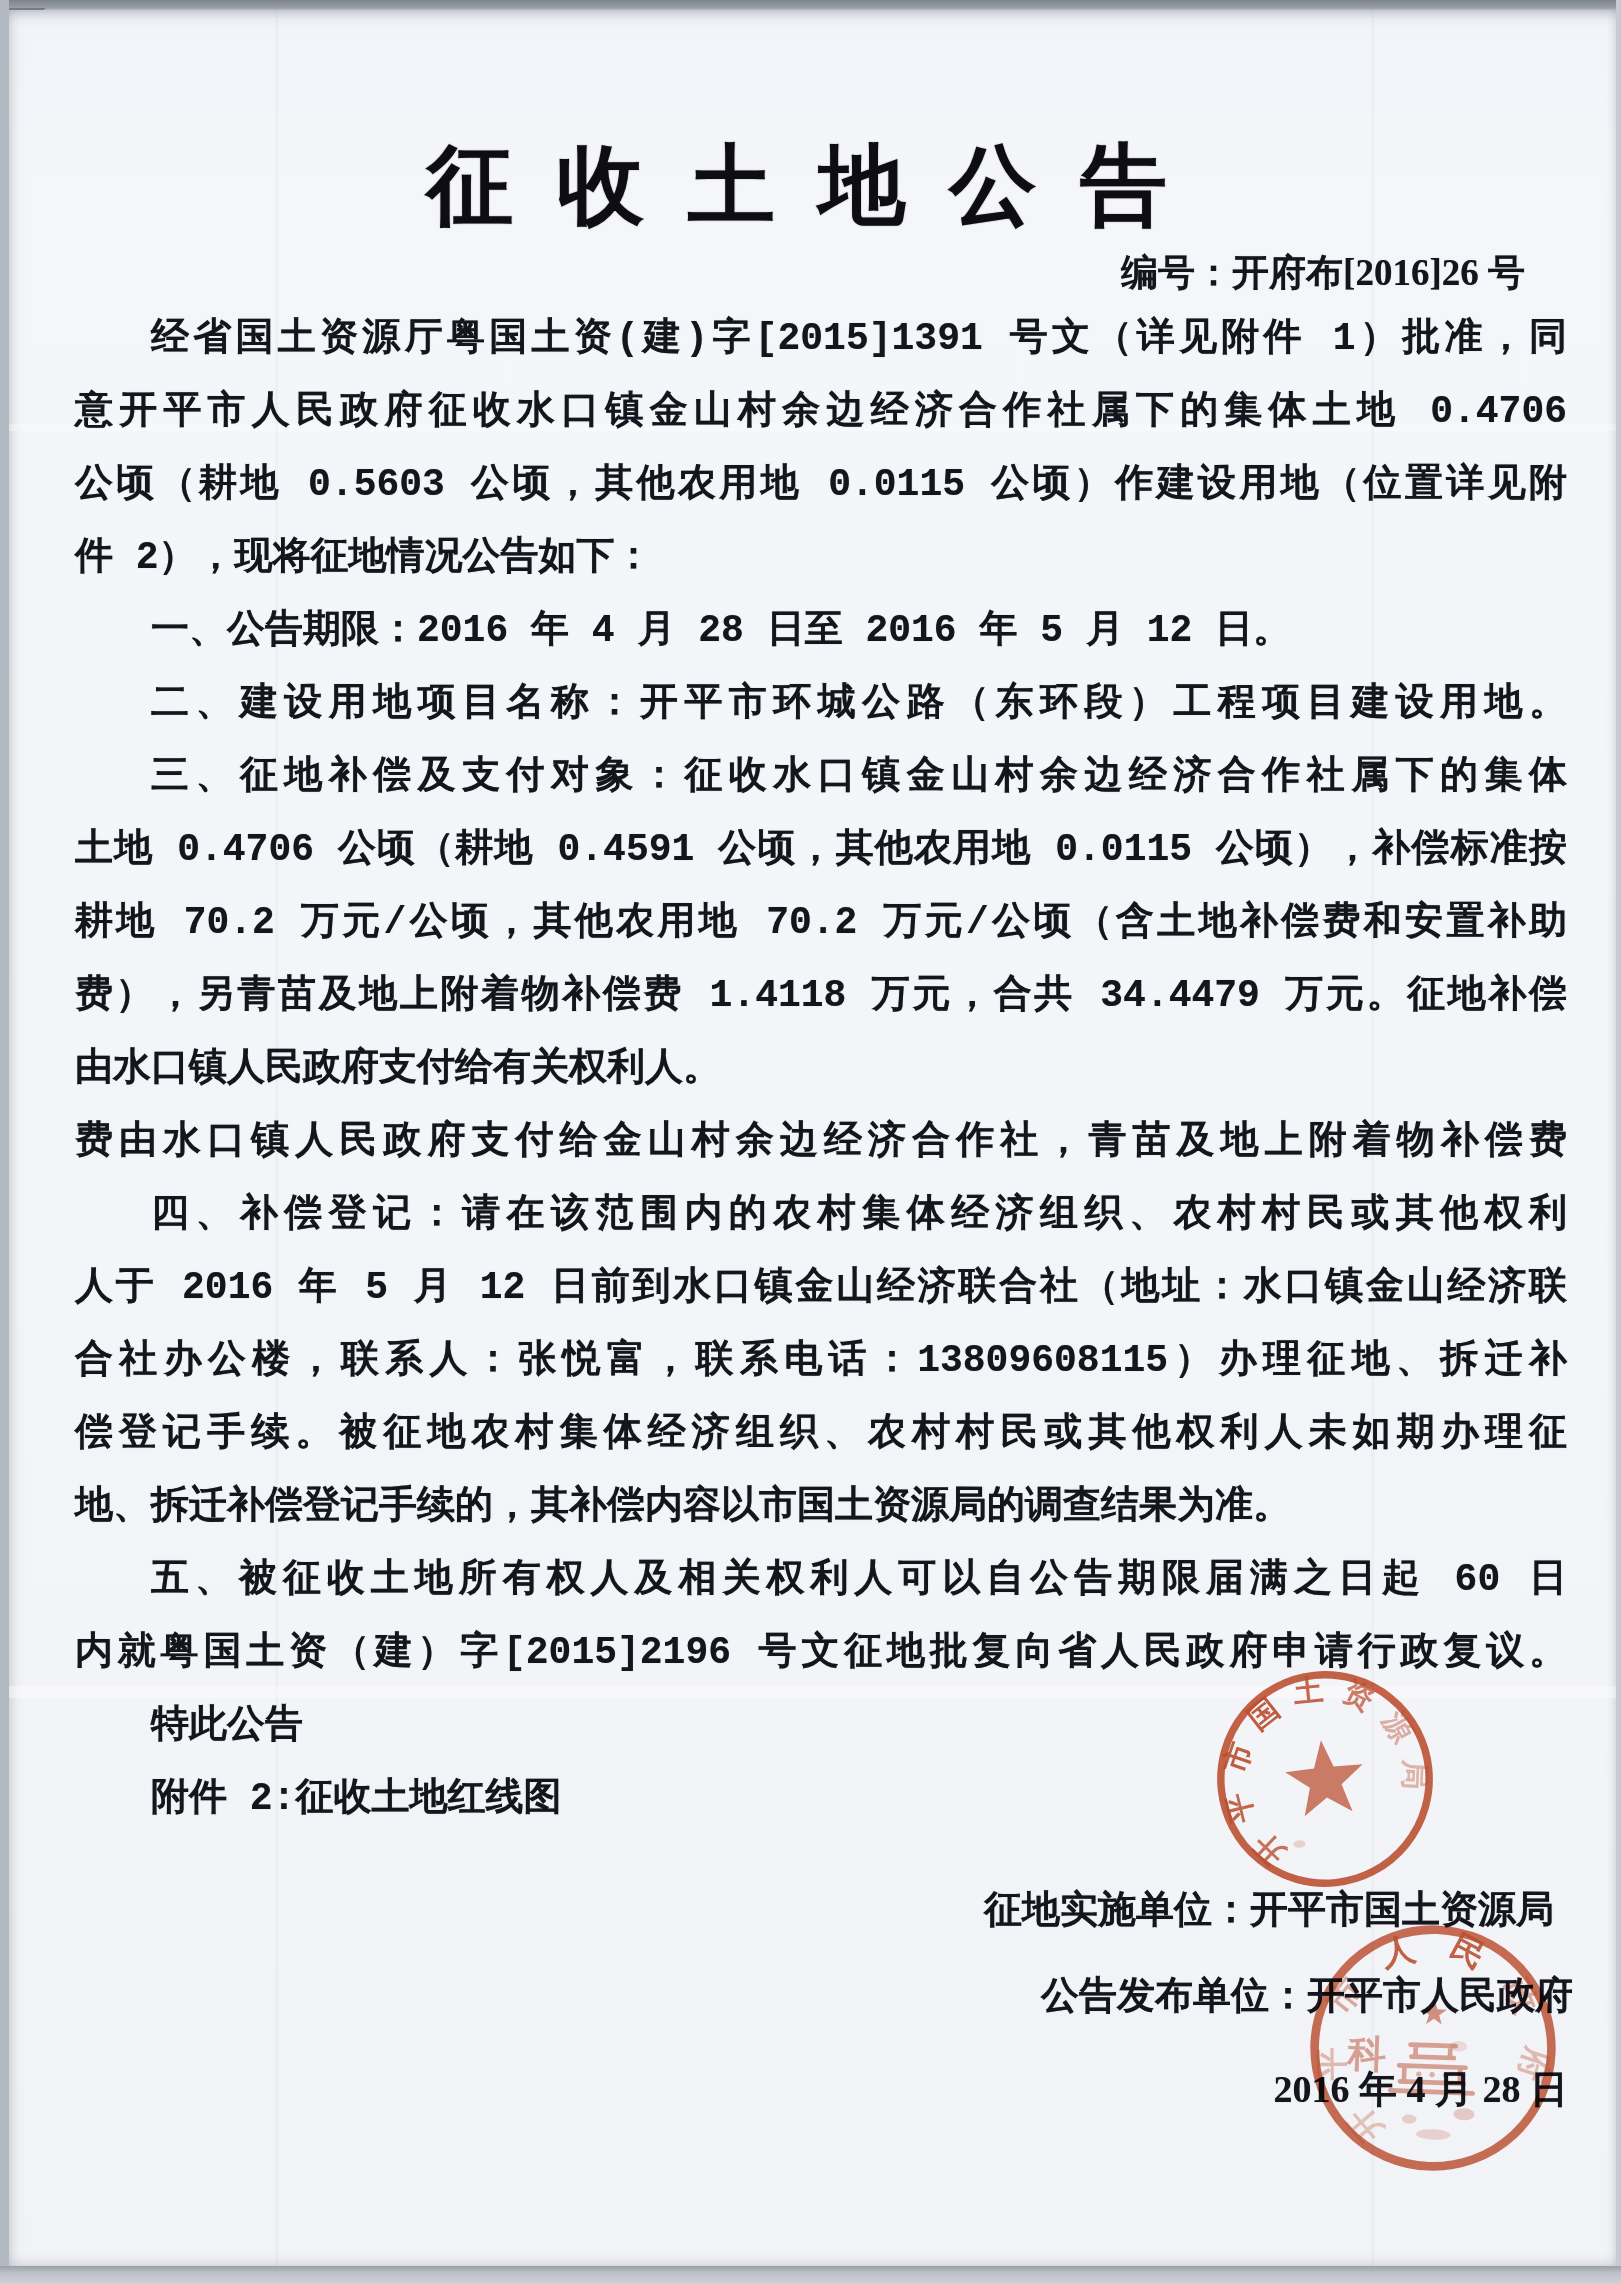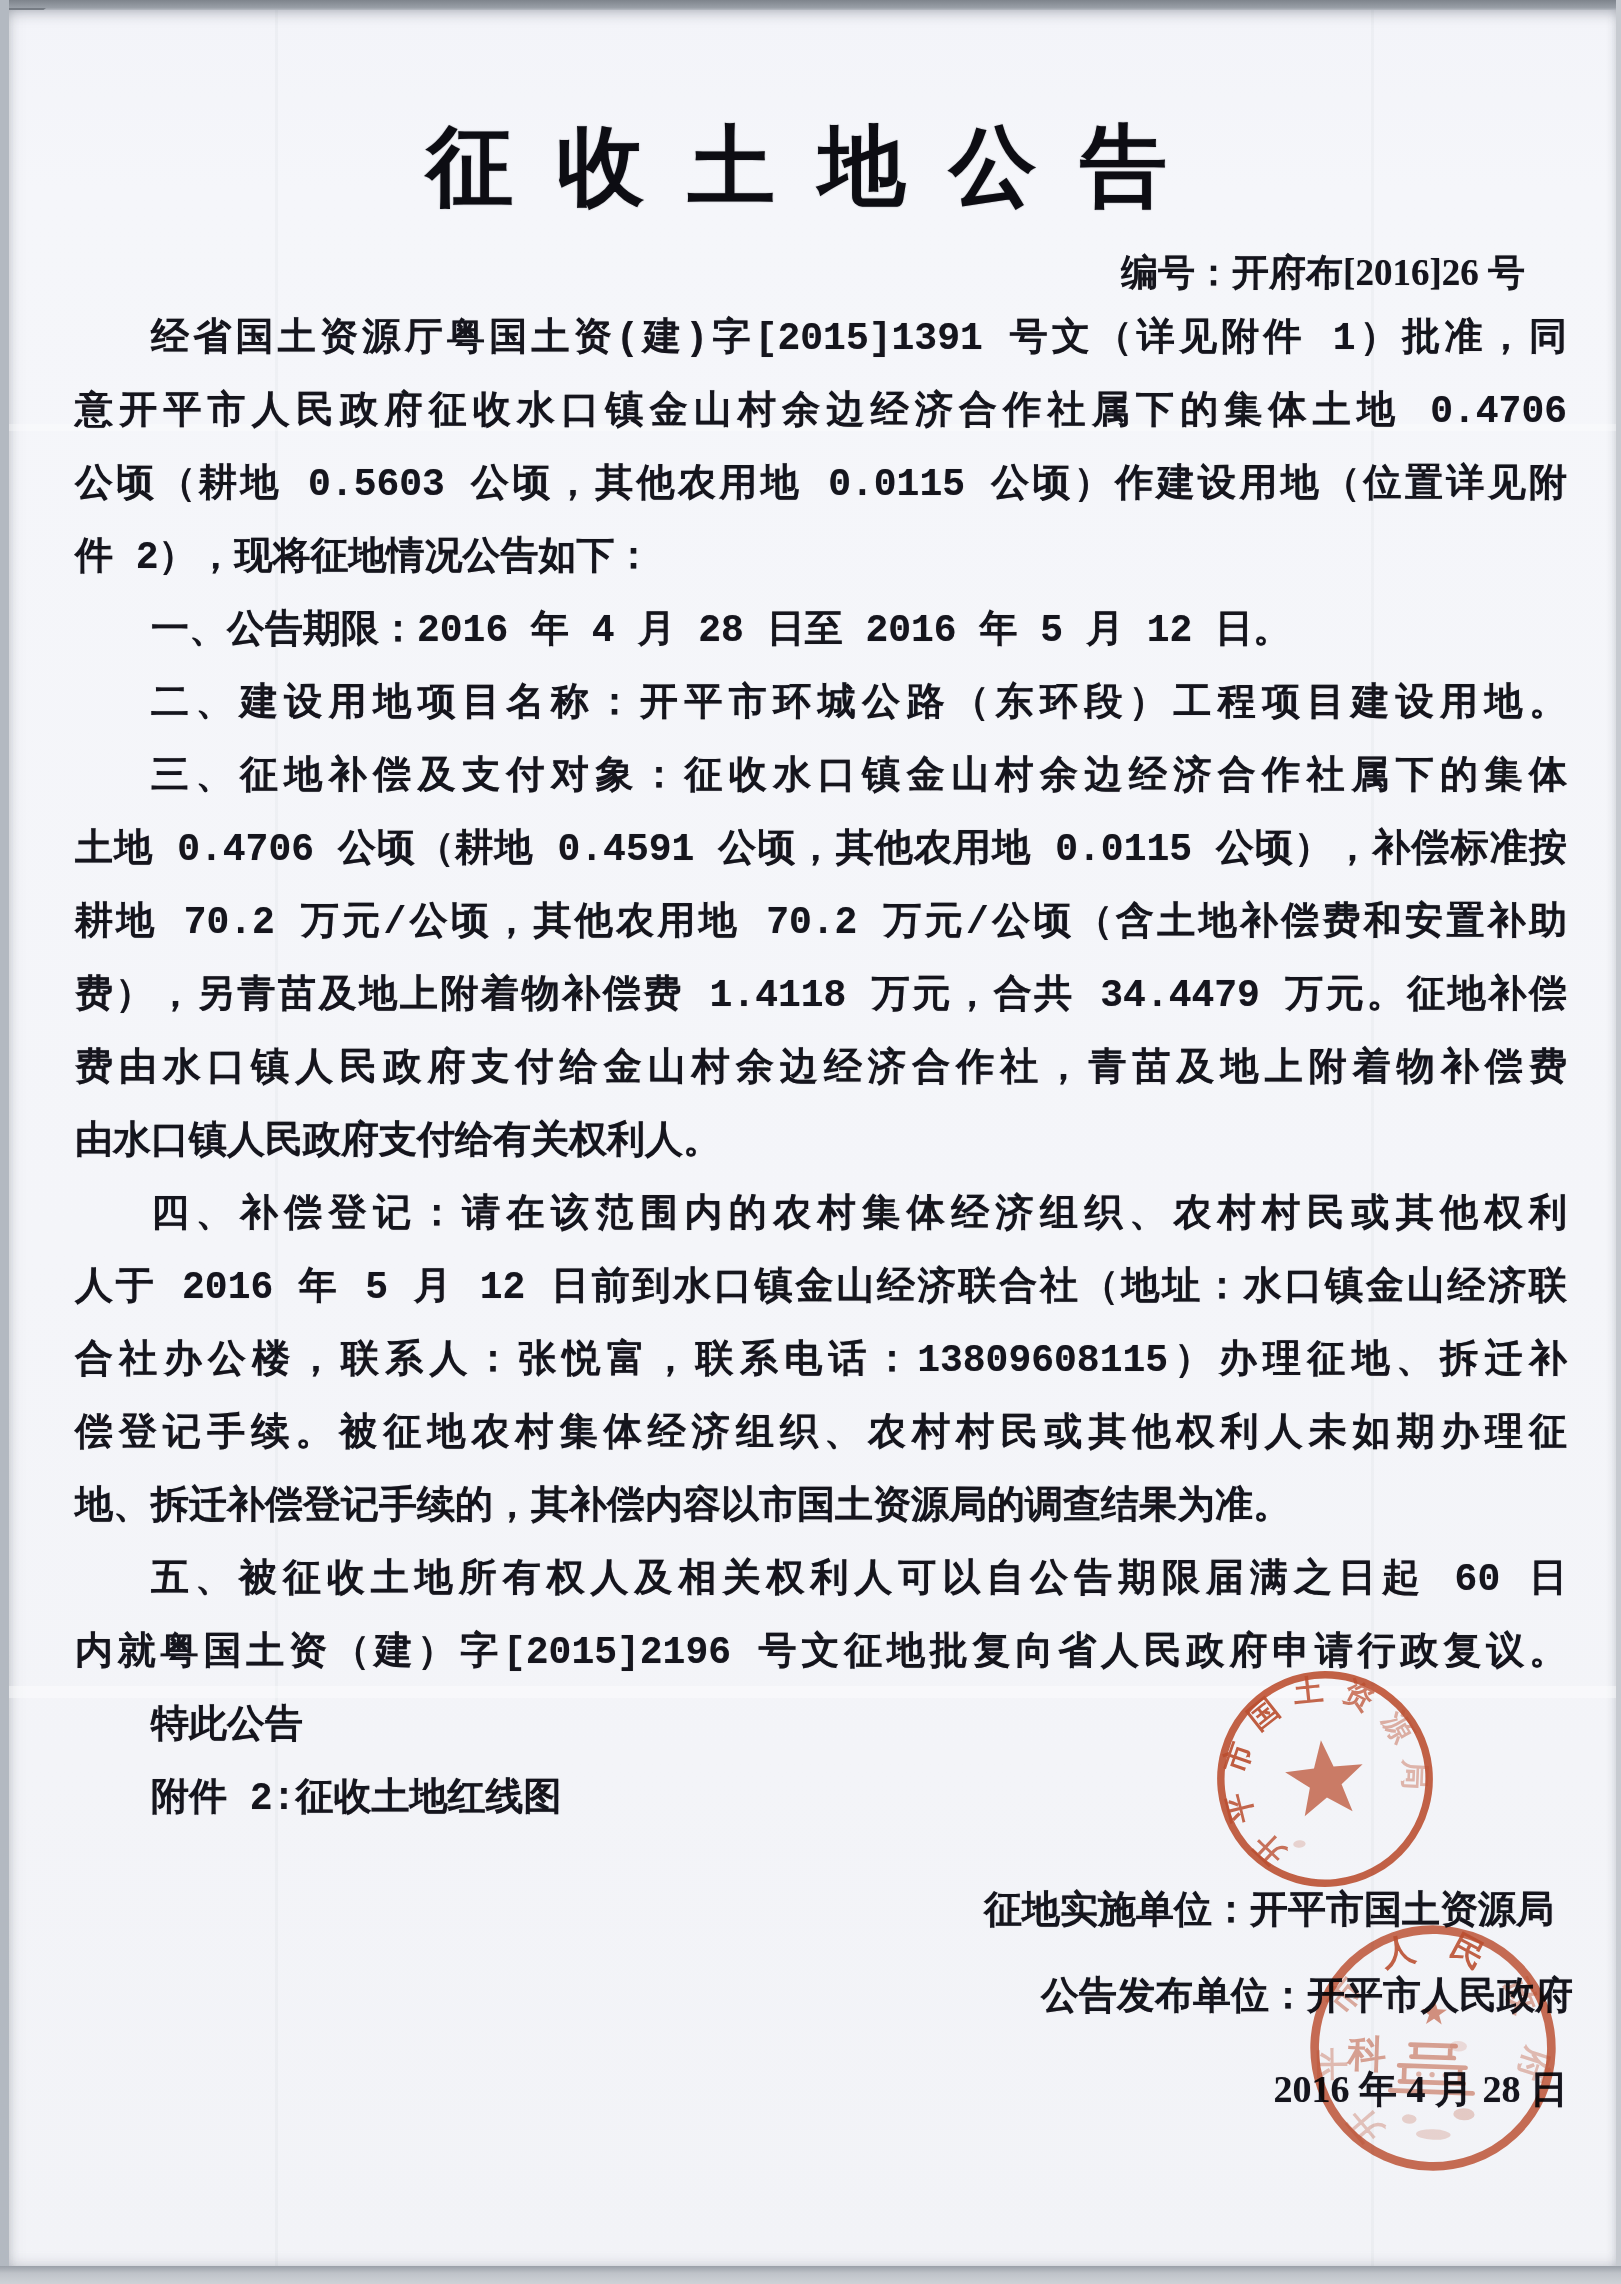--- a/index.html
+++ b/index.html
@@ -28,21 +28,21 @@
   }
   .crease-v{position:absolute;top:0;height:2258px;width:2.8px;background:rgba(120,128,145,.05);}
   .crease-v.c1{left:266px;}
   .crease-v.c2{left:1362px;}
   .crease-h{position:absolute;left:0;width:1607px;height:12.4px;background:rgba(255,255,255,.4);}
   .crease-h.h1{top:1676px;}
   .crease-h.h2{top:414px;height:6.9px;background:rgba(255,255,255,.3);}
   
   .ink{color:#15151d;}
   .doc-title{
-    position:absolute;left:0;top:98px;width:1586px;text-align:center;
+    position:absolute;left:0;top:117px;width:1586px;text-align:center;
     font-size:87px;font-weight:bold;letter-spacing:11px;color:#0d0d13;
     text-shadow:0 0 1.4px rgba(15,15,25,.45);white-space:nowrap;
   }
   .doc-number{
     position:absolute;right:91px;top:212px;height:58px;line-height:58px;
     font-size:37px;font-weight:bold;white-space:nowrap;
     text-shadow:0 0 0.7px rgba(15,15,25,.5);
     margin-top:22px;
   }
   .body-text{
@@ -86,22 +86,22 @@
       <div class="line indent justify">经省国土资源厅粤国土资(建)字[2015]1391 号文（详见附件 1）批准，同</div>
       <div class="line justify">意开平市人民政府征收水口镇金山村余边经济合作社属下的集体土地 0.4706</div>
       <div class="line justify">公顷（耕地 0.5603 公顷，其他农用地 0.0115 公顷）作建设用地（位置详见附</div>
       <div class="line">件 2），现将征地情况公告如下：</div>
       <div class="line indent">一、公告期限：2016 年 4 月 28 日至 2016 年 5 月 12 日。</div>
       <div class="line indent justify">二、建设用地项目名称：开平市环城公路（东环段）工程项目建设用地。</div>
       <div class="line indent justify">三、征地补偿及支付对象：征收水口镇金山村余边经济合作社属下的集体</div>
       <div class="line justify">土地 0.4706 公顷（耕地 0.4591 公顷，其他农用地 0.0115 公顷），补偿标准按</div>
       <div class="line justify">耕地 70.2 万元/公顷，其他农用地 70.2 万元/公顷（含土地补偿费和安置补助</div>
       <div class="line justify">费），另青苗及地上附着物补偿费 1.4118 万元，合共 34.4479 万元。征地补偿</div>
+      <div class="line">由水口镇人民政府支付给有关权利人。</div>
       <div class="line justify">费由水口镇人民政府支付给金山村余边经济合作社，青苗及地上附着物补偿费</div>
-      <div class="line">由水口镇人民政府支付给有关权利人。</div>
       <div class="line indent justify">四、补偿登记：请在该范围内的农村集体经济组织、农村村民或其他权利</div>
       <div class="line justify">人于 2016 年 5 月 12 日前到水口镇金山经济联合社（地址：水口镇金山经济联</div>
       <div class="line justify">合社办公楼，联系人：张悦富，联系电话：13809608115）办理征地、拆迁补</div>
       <div class="line justify">偿登记手续。被征地农村集体经济组织、农村村民或其他权利人未如期办理征</div>
       <div class="line">地、拆迁补偿登记手续的，其补偿内容以市国土资源局的调查结果为准。</div>
       <div class="line indent justify">五、被征收土地所有权人及相关权利人可以自公告期限届满之日起 60 日</div>
       <div class="line justify">内就粤国土资（建）字[2015]2196 号文征地批复向省人民政府申请行政复议。</div>
       <div class="line indent">特此公告</div>
       <div class="line indent">附件 2:征收土地红线图</div>
     </div>

